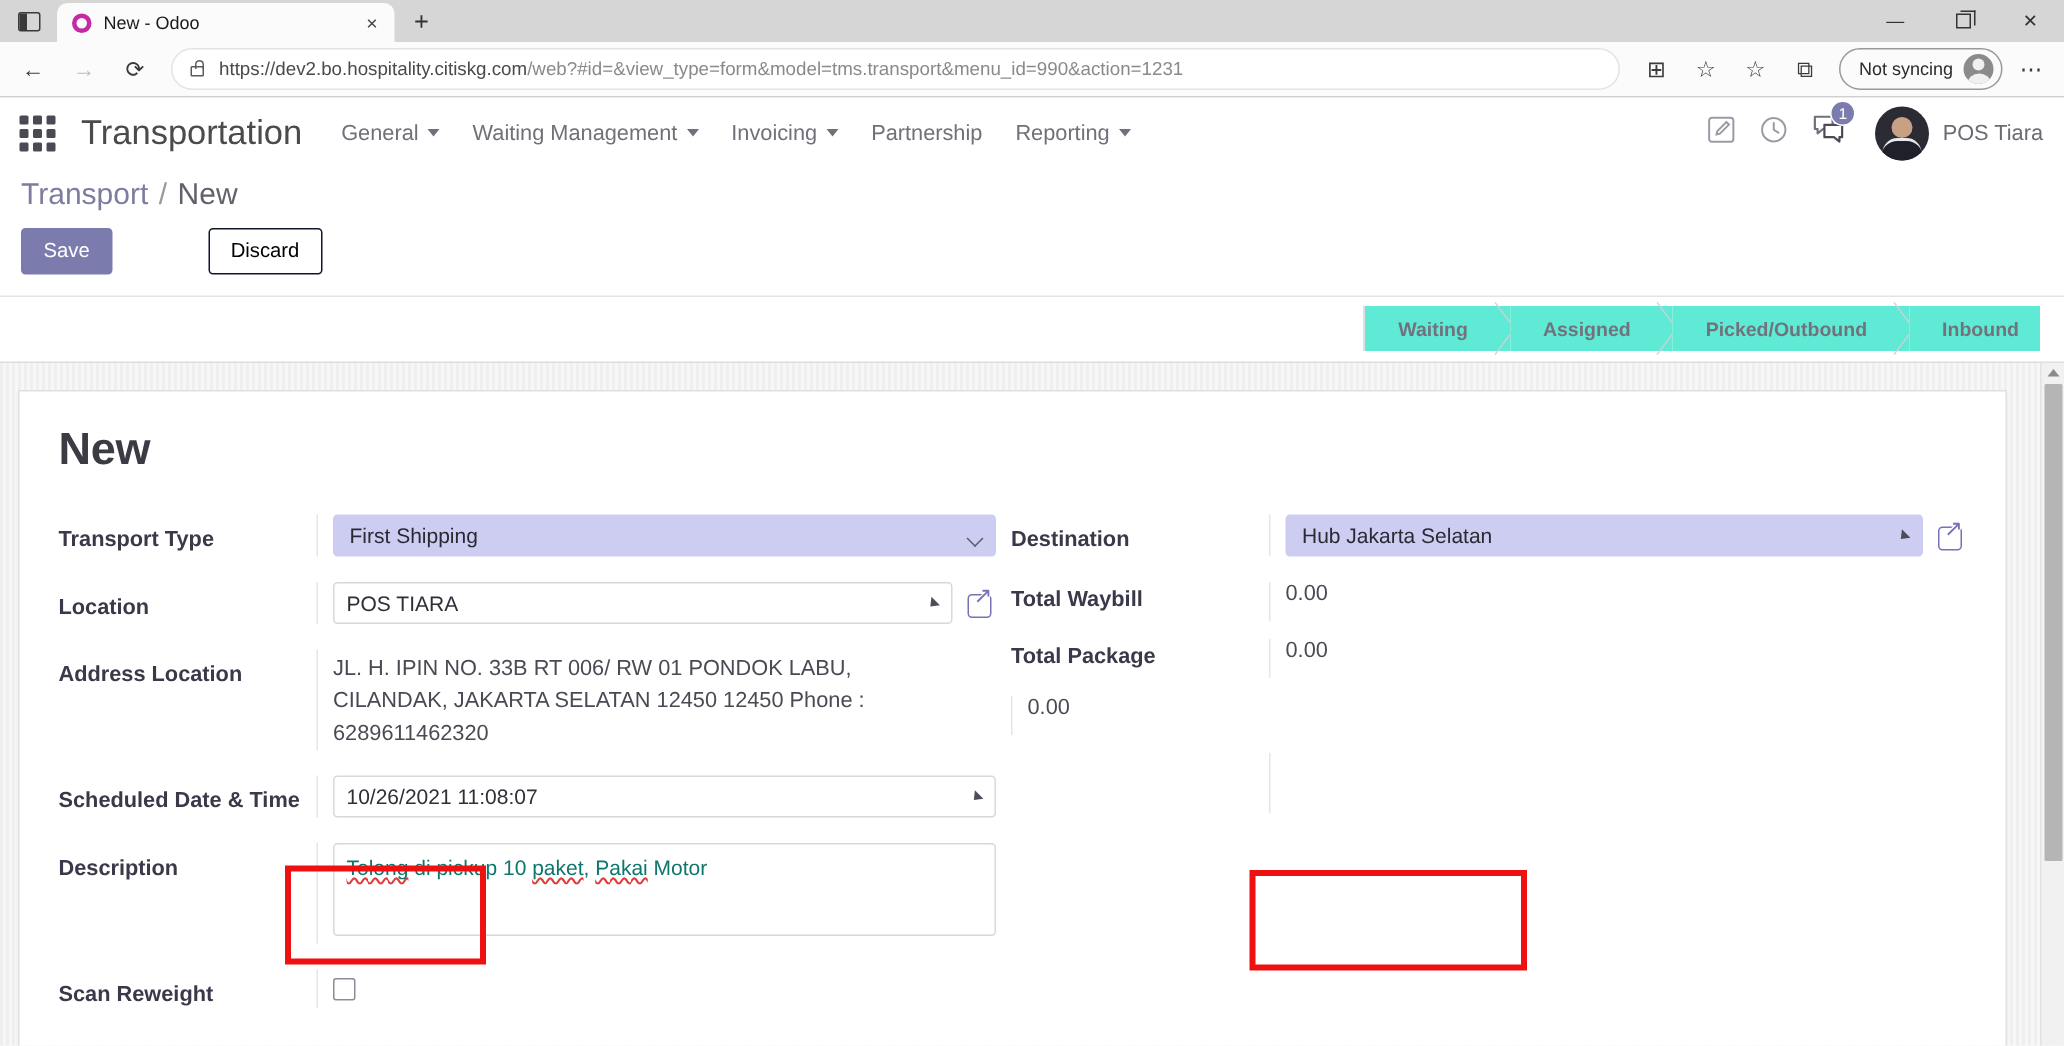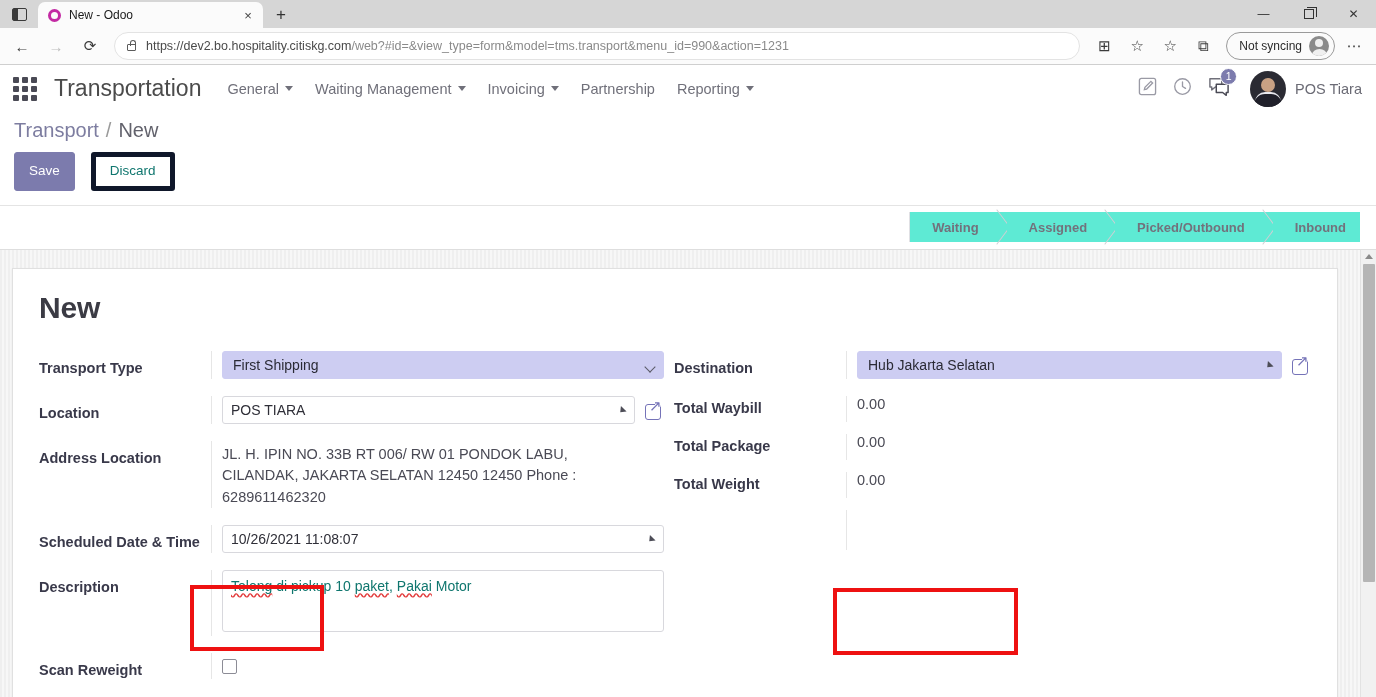--- a/index.html
+++ b/index.html
@@ -186,21 +186,21 @@
   .bc-current { color: #62626c; }
   .cp-buttons { display: flex; gap: 16px; padding: 10px 0 14px 0; }
   .btn {
     font-size: 13.5px; border-radius: 3px; padding: 6px 14px;
     line-height: 1.25; white-space: nowrap;
   }
   .btn-save {
     background: #7c7bad; color: #ffffff; border: 1px solid #7c7bad;
   }
   .btn-discard {
-    background: #ffffff; color: #0f766e; border: 5px solid #0f172a;
+    background: #ffffff; color: #000000; border: 1px solid #0f172a; margin-left: 48px;
   }
 
   
   .statusbar-row {
     height: 44px; background: #ffffff; display: flex;
     align-items: center; justify-content: flex-end;
     border-bottom: 1px solid #dedede; padding-right: 16px;
   }
   .statusbar { display: flex; height: 30px; align-items: stretch; }
   .st-item {
@@ -562,21 +562,20 @@
         </div>
 
         <div class="frow" style="margin-bottom:12px;">
           <div class="flabel" style="width:172px;padding-top:2px;">Total Package</div>
           <div class="fcell">
             <div class="readonly-val" style="padding-top:0;">0.00</div>
           </div>
         </div>
 
         <div class="frow" style="margin-bottom:12px;">
-          <div class="flabel" style="width:172px;padding-top:2px;">Total Weight</div>
           <div class="fcell">
             <div class="readonly-val" style="padding-top:0;">0.00</div>
           </div>
         </div>
 
         <div class="frow">
           <div class="flabel" style="width:172px;">&nbsp;</div>
           <div class="fcell" style="height:40px;"></div>
         </div>
 

